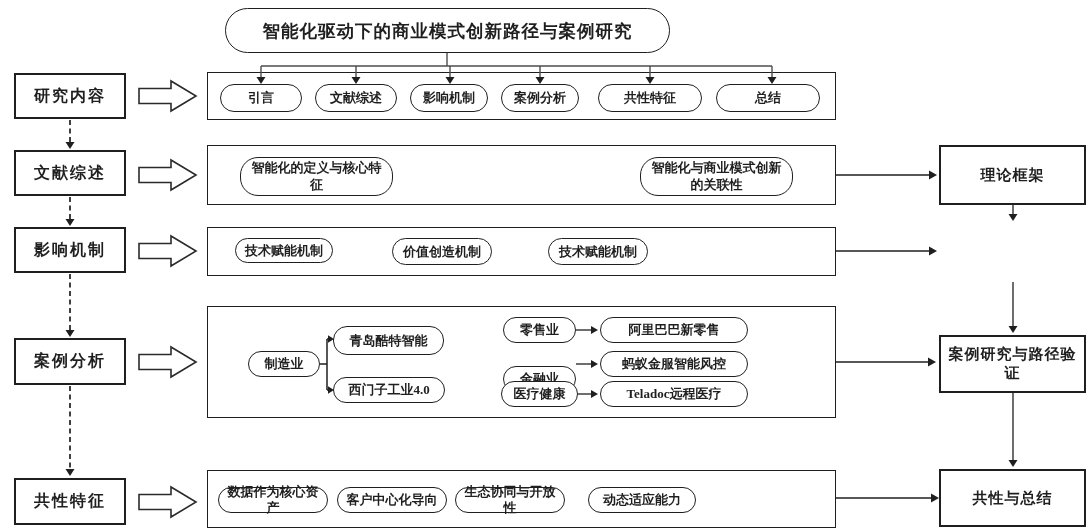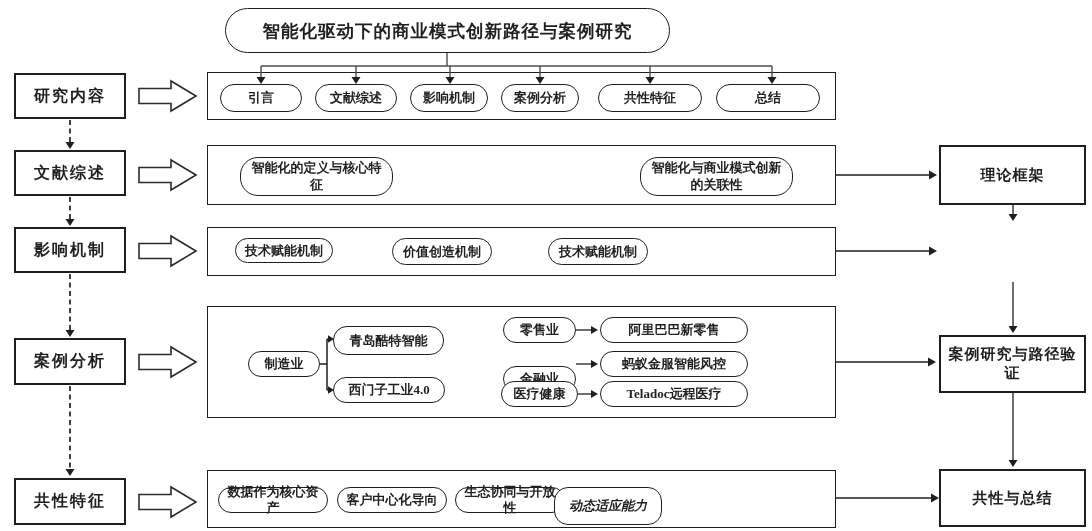--- a/index.html
+++ b/index.html
@@ -69,21 +69,21 @@
   <div class="abs pill" style="left:503px;top:317px;width:73px;height:26px;">零售业</div>
   <div class="abs pill" style="left:600px;top:317px;width:148px;height:26px;">阿里巴巴新零售</div>
   <div class="abs pill" style="left:503px;top:366px;width:73px;height:26px;">金融业</div>
   <div class="abs pill" style="left:600px;top:351px;width:148px;height:26px;">蚂蚁金服智能风控</div>
   <div class="abs pill" style="left:501px;top:381px;width:77px;height:26px;">医疗健康</div>
   <div class="abs pill" style="left:600px;top:381px;width:148px;height:26px;">Teladoc远程医疗</div>
 
   <div class="abs pill" style="left:218px;top:487px;width:110px;height:26px;">数据作为核心资产</div>
   <div class="abs pill" style="left:337px;top:487px;width:110px;height:26px;">客户中心化导向</div>
   <div class="abs pill" style="left:455px;top:487px;width:110px;height:26px;">生态协同与开放性</div>
-  <div class="abs pill" style="left:554px;top:487px;width:108px;height:38px;font-style:italic;">动态适应能力</div>
+  <div class="abs pill" style="left:588px;top:487px;width:108px;height:26px;">动态适应能力</div>
 
   <div class="abs outbox" style="left:939px;top:145px;width:147px;height:60px;">理论框架</div>
   <div class="abs outbox" style="left:939px;top:335px;width:147px;height:58px;">案例研究与路径验证</div>
   <div class="abs outbox" style="left:939px;top:469px;width:147px;height:58px;text-align:center;">共性与总结</div>
 
   <svg class="connectors" width="1092" height="531" viewBox="0 0 1092 531">
 
     <g>
       <path class="fan" d="M447,53 V66 M261,66 H772"></path>
       <path class="fan" d="M261,66 V77 M356,66 V77 M450,66 V77 M540,66 V77 M650,66 V77 M772,66 V77"></path>

